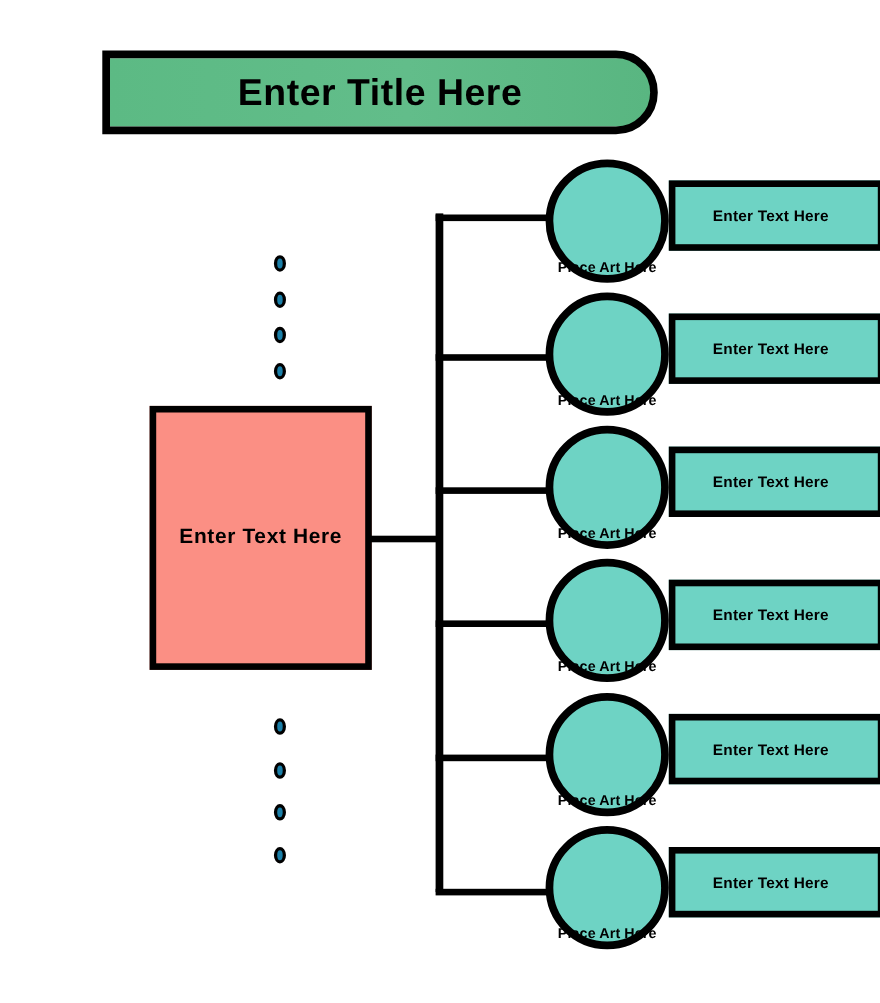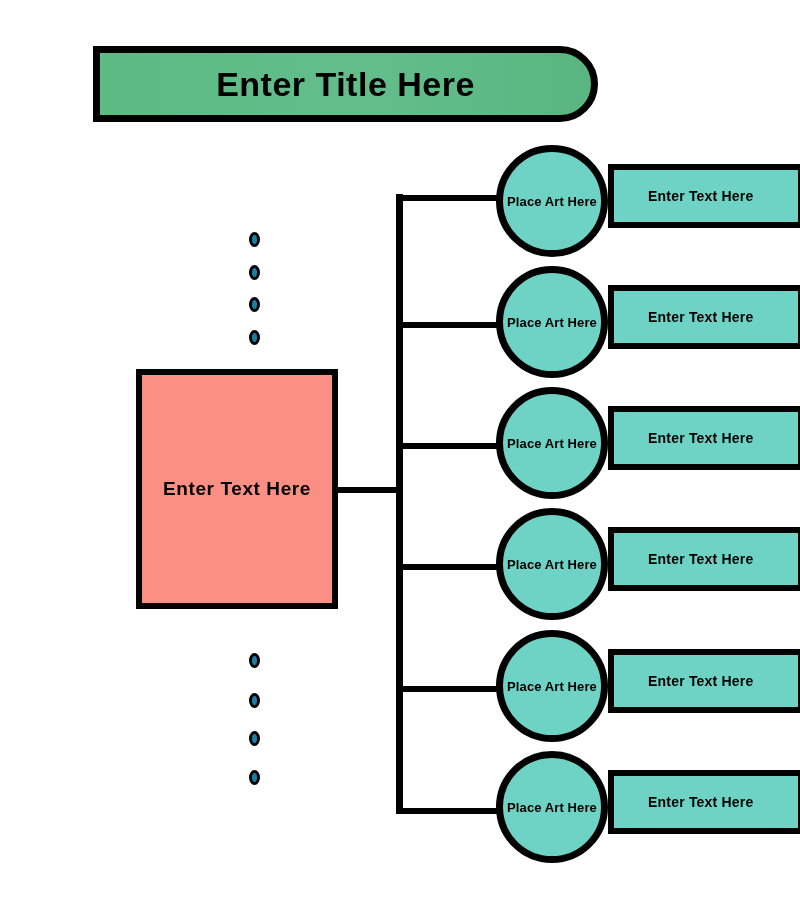--- a/index.html
+++ b/index.html
@@ -112,21 +112,21 @@
   .row-circle {
     position: absolute;
     left: 448px;
     width: 112px;
     height: 112px;
     box-sizing: border-box;
     background: #6ed3c4;
     border: 7px solid #000000;
     border-radius: 50%;
     display: flex;
-    align-items: center;
+    align-items: flex-end;
     justify-content: center;
   }
   .row-circle-text {
     font-size: 13px;
     font-weight: bold;
     color: #000000;
     white-space: nowrap;
     letter-spacing: 0.1px;
   }
 

